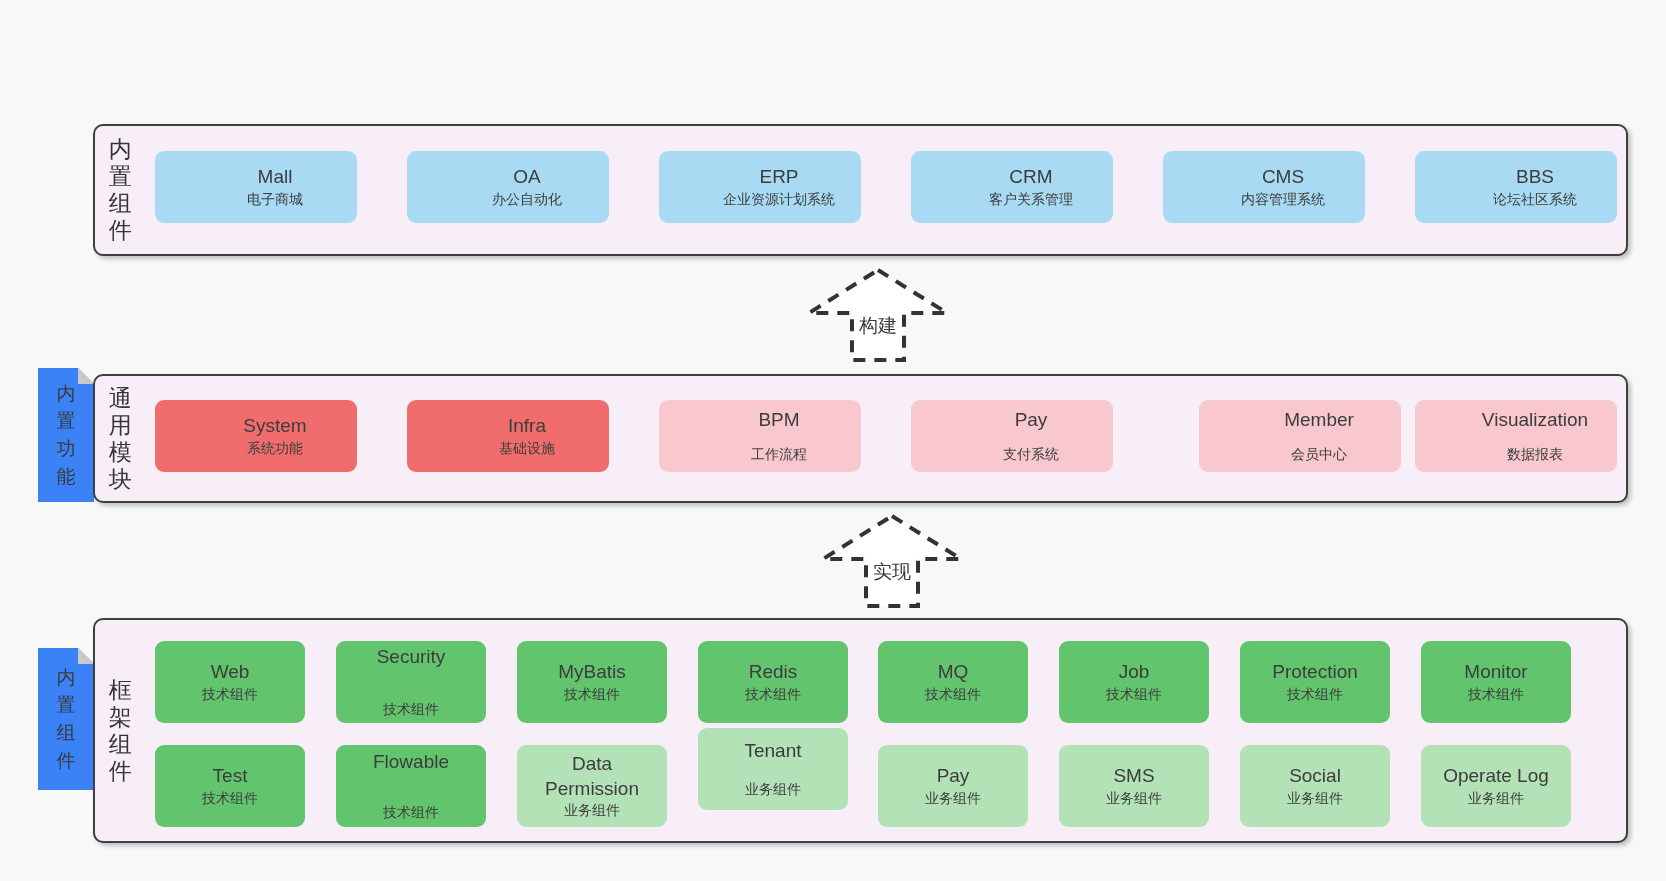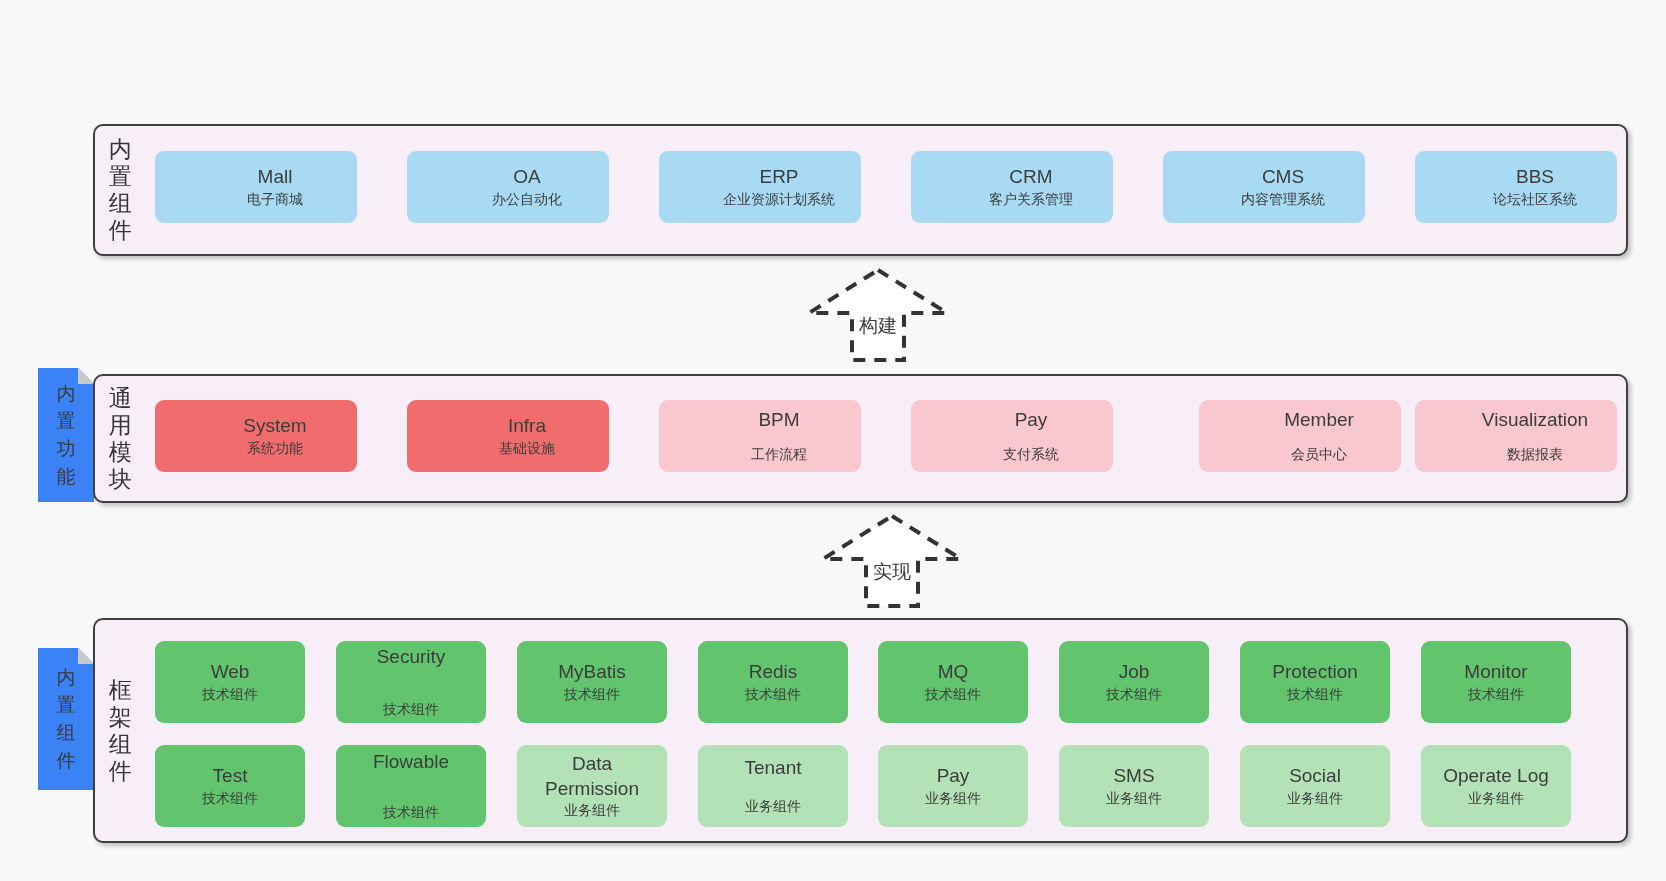--- a/index.html
+++ b/index.html
@@ -179,21 +179,21 @@
       <div class="box-sub">技术组件</div>
     </div>
     <div class="box green w150" style="left:241px;top:125px;gap:28px;">
       <div class="box-title">Flowable</div>
       <div class="box-sub">技术组件</div>
     </div>
     <div class="box lightgreen w150" style="left:422px;top:125px;">
       <div class="box-title">Data Permission</div>
       <div class="box-sub">业务组件</div>
     </div>
-    <div class="box lightgreen w150" style="left:603px;top:125px;gap:16px;">
+    <div class="box lightgreen w150" style="left:603px;top:108px;gap:16px;">
       <div class="box-title">Tenant</div>
       <div class="box-sub">业务组件</div>
     </div>
     <div class="box lightgreen w150" style="left:783px;top:125px;">
       <div class="box-title">Pay</div>
       <div class="box-sub">业务组件</div>
     </div>
     <div class="box lightgreen w150" style="left:964px;top:125px;">
       <div class="box-title">SMS</div>
       <div class="box-sub">业务组件</div>

